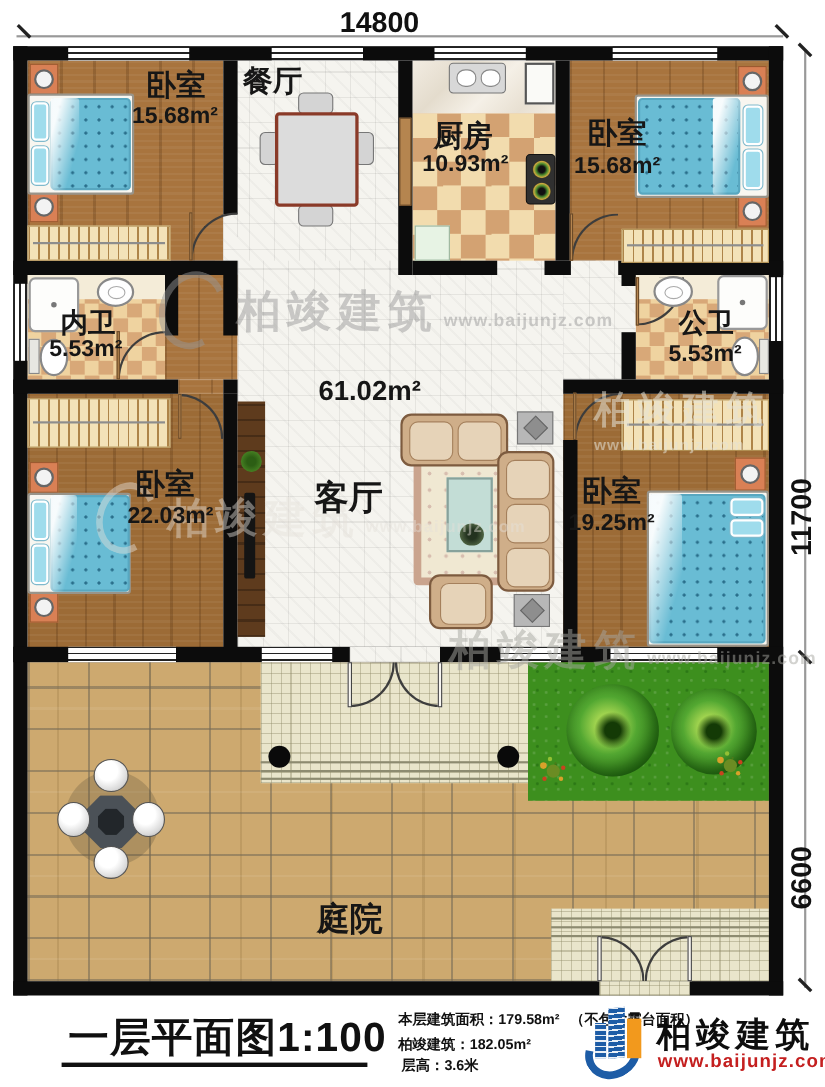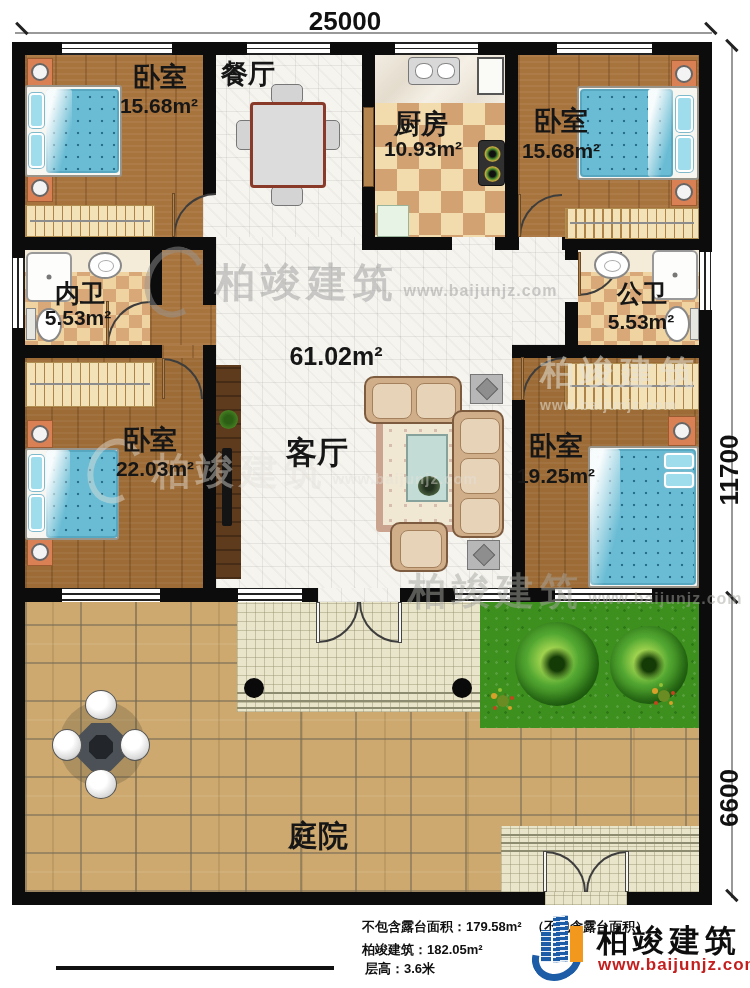--- a/index.html
+++ b/index.html
@@ -115,21 +115,21 @@
   .lg-stripes{background-image:repeating-linear-gradient(0deg,rgba(255,255,255,.9) 0 1.5px,transparent 1.5px 5px);}
 </style>
 </head>
 <body>
 
 <div id="plan">
 
   <div class="abs dimline" style="left:15px;top:32px;width:697px;height:2px;"></div>
   <div class="abs tick" style="left:14px;top:27px;"></div>
   <div class="abs tick" style="left:703px;top:27px;"></div>
-  <div class="dim" style="left:345px;top:21px;transform:translate(-50%,-50%);">25000</div>
+  <div class="dim" style="left:345px;top:21px;transform:translate(-50%,-50%);">14800</div>
   <div class="abs dimline" style="left:731px;top:45px;width:2px;height:853px;"></div>
   <div class="abs tick" style="left:724px;top:44px;"></div>
   <div class="abs tick" style="left:724px;top:596px;"></div>
   <div class="abs tick" style="left:724px;top:894px;"></div>
   <div class="dim" style="left:729px;top:470px;transform:translate(-50%,-50%) rotate(-90deg);">11700</div>
   <div class="dim" style="left:729px;top:798px;transform:translate(-50%,-50%) rotate(-90deg);">6600</div>
 
   <div class="abs wood" style="left:25px;top:55px;width:178px;height:182px;"></div>
   <div class="abs wood" style="left:518px;top:55px;width:181px;height:182px;"></div>
   <div class="abs wood-dk" style="left:25px;top:358px;width:178px;height:232px;"></div>
@@ -344,23 +344,24 @@
   <div class="rname" style="left:642px;top:293px;font-size:25px;">公卫</div>
   <div class="rarea" style="left:641px;top:322px;">5.53m²</div>
   <div class="rarea" style="left:336px;top:356px;font-size:25px;">61.02m²</div>
   <div class="rname" style="left:317px;top:453px;font-size:31px;">客厅</div>
   <div class="rname" style="left:150px;top:440px;">卧室</div>
   <div class="rarea" style="left:155px;top:469px;">22.03m²</div>
   <div class="rname" style="left:556px;top:446px;">卧室</div>
   <div class="rarea" style="left:556px;top:476px;">19.25m²</div>
   <div class="rname" style="left:318px;top:836px;font-size:30px;">庭院</div>
 
+  <div class="ftitle" style="left:62px;top:918px;">一层平面图1:100</div>
   <div class="abs" style="left:56px;top:966px;width:278px;height:4px;background:#111;"></div>
   <div class="fstat" style="left:362px;top:918px;">
-    <span>不包含露台面积：</span><span>179.58m²</span>
+    <span>本层建筑面积：</span><span>179.58m²</span>
     <span style="margin-left:6px;">（不包含露台面积）</span>
   </div>
   <div class="fstat" style="left:362px;top:941px;">
     <span>柏竣建筑：</span><span>182.05m²</span>
   </div>
   <div class="fstat" style="left:365px;top:960px;">
     <span>层高：</span><span>3.6米</span>
   </div>
   <div class="abs" style="left:531px;top:910px;width:64px;height:76px;">
     <div class="abs" style="left:0;top:24px;width:52px;height:46px;border:7px solid #1d5ca6;border-top-color:transparent;border-right-color:transparent;border-radius:50%;transform:rotate(-35deg);"></div>

